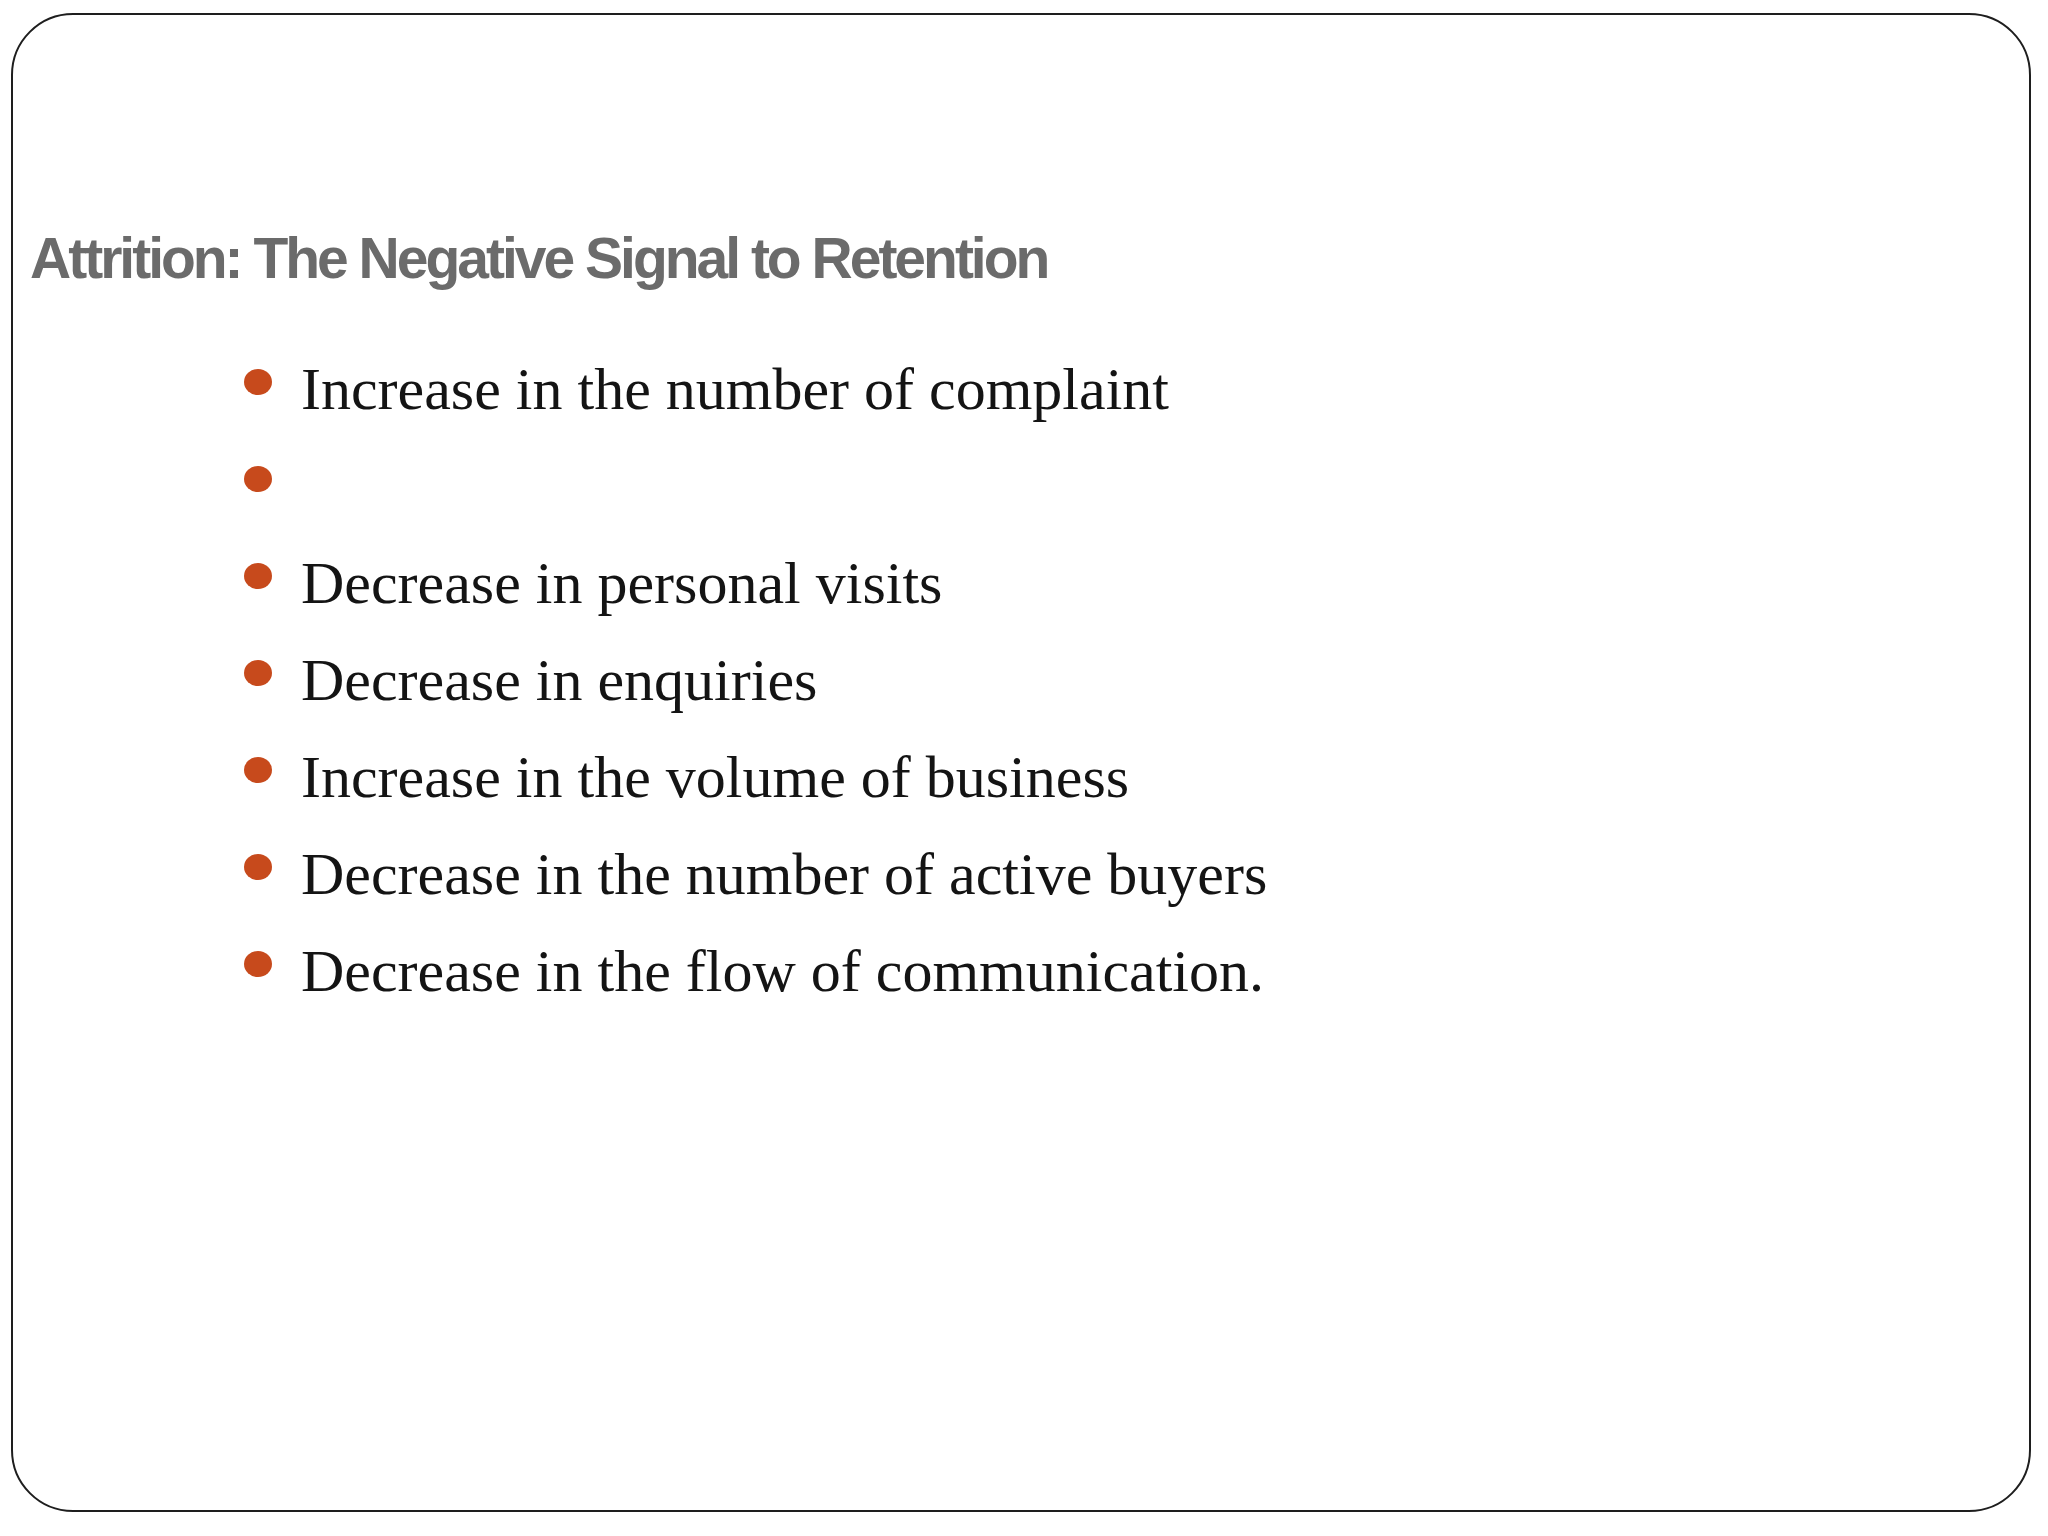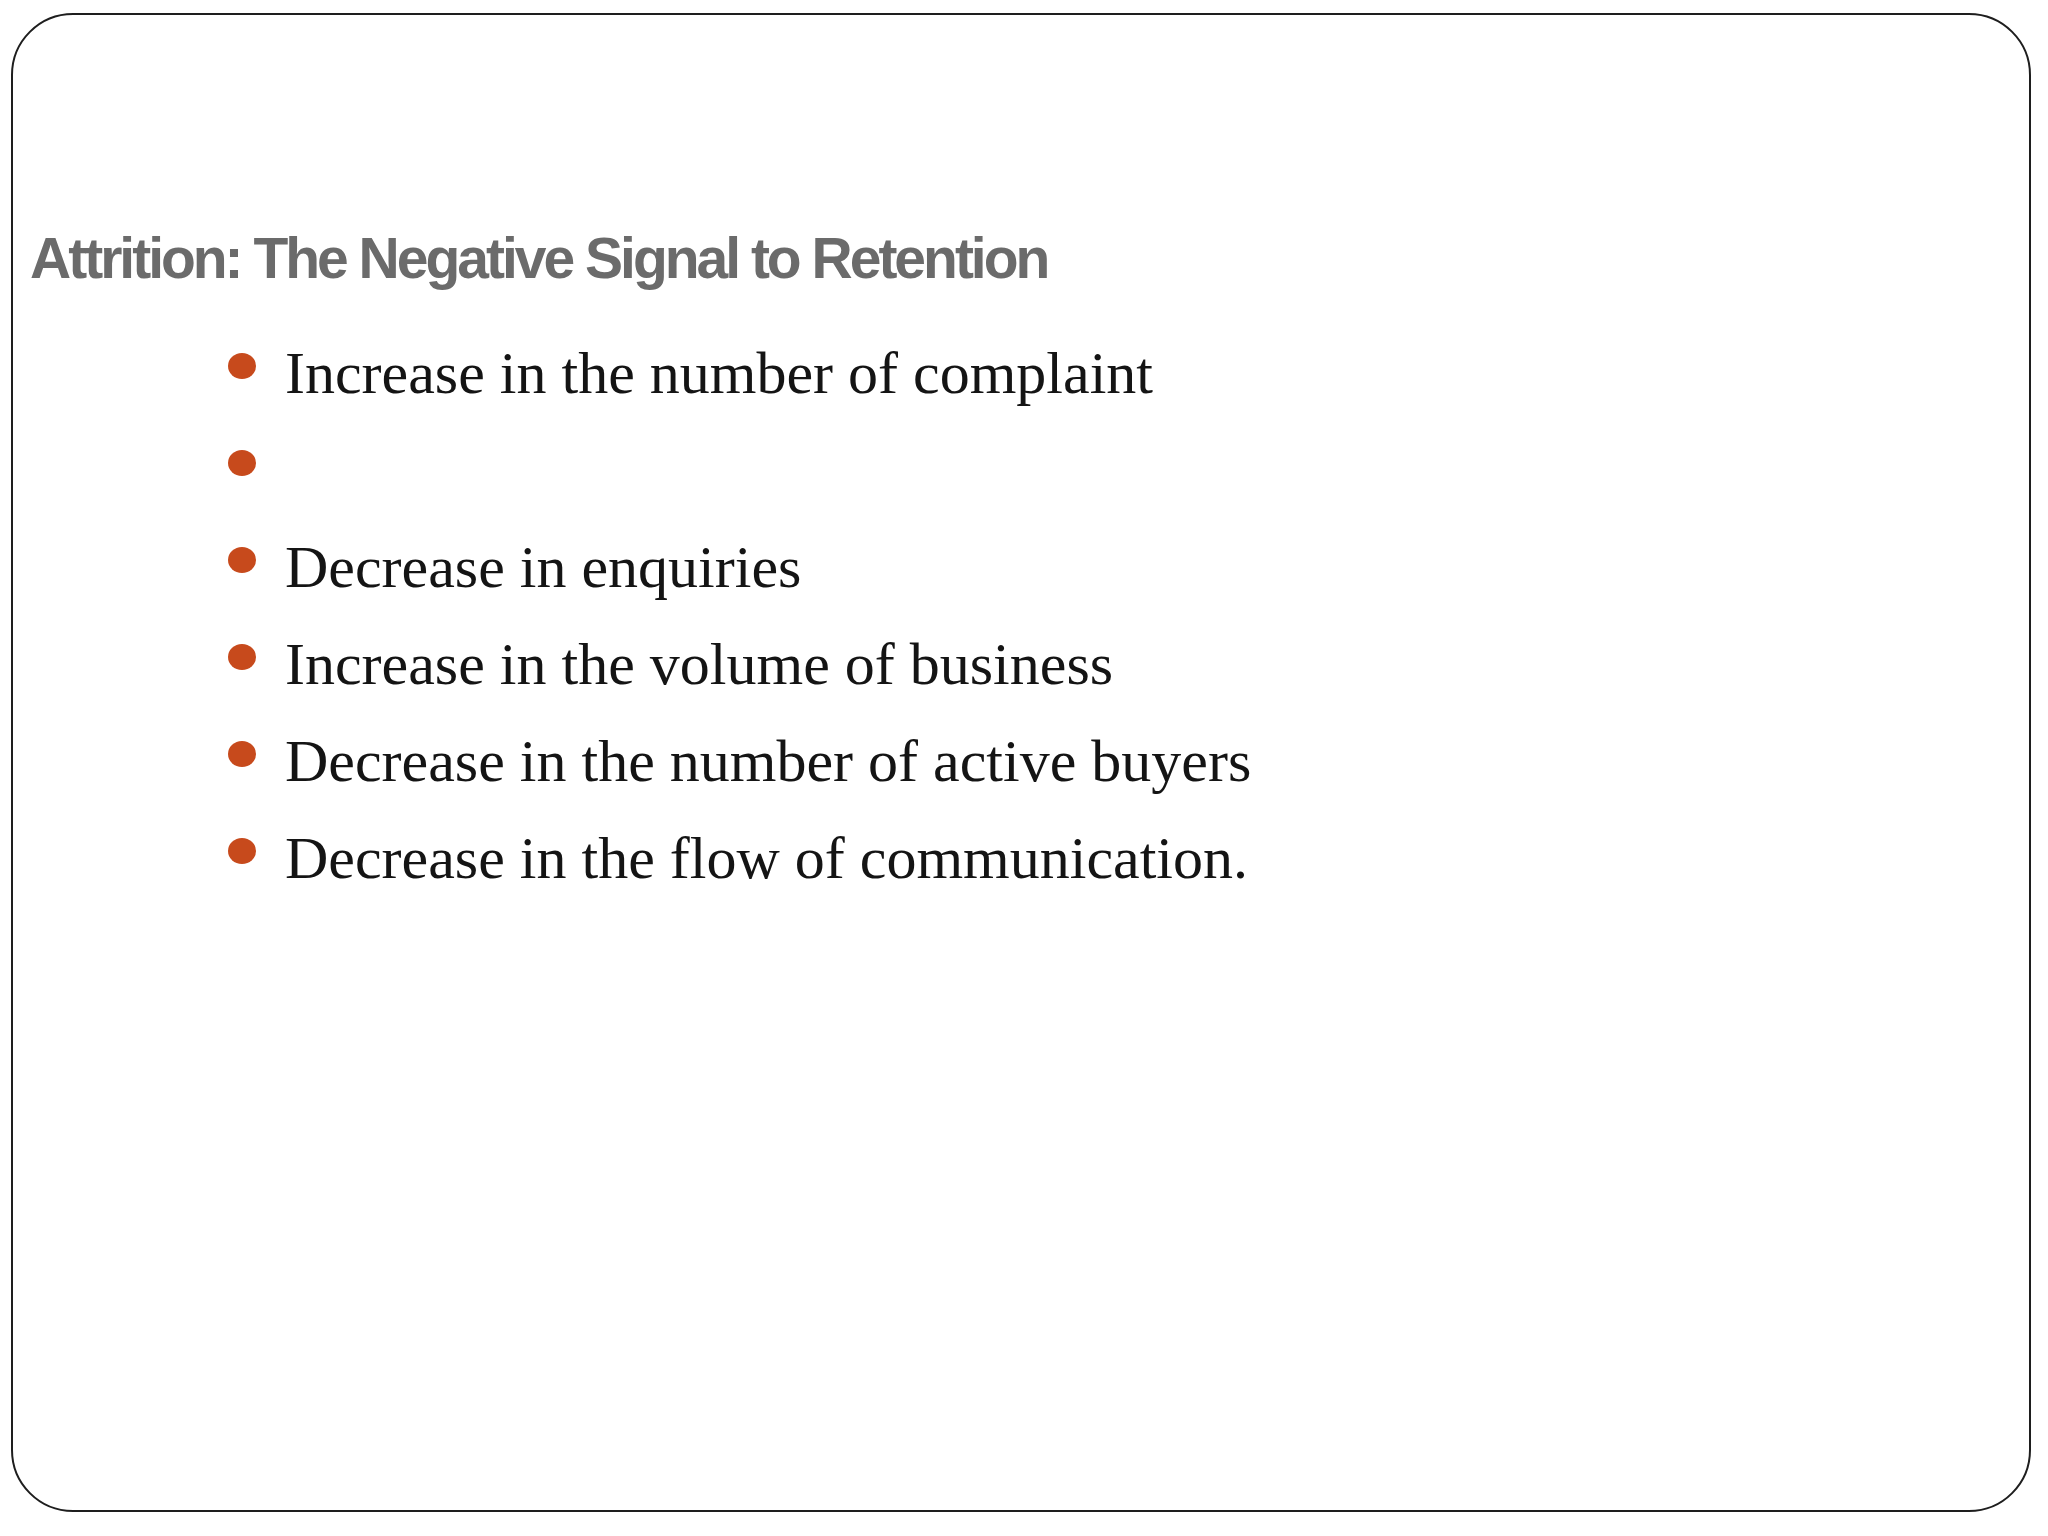--- a/index.html
+++ b/index.html
@@ -32,21 +32,21 @@
     font-size: 57px;
     line-height: 1;
     letter-spacing: -3px;
     color: var(--title_gray, #6b6b6b);
     white-space: nowrap;
   }
   .bullet-list {
     position: absolute;
     left: 228px;
     top: 325px;
-    margin: 0;
+    margin: 16px;
     padding: 0;
     list-style: none;
   }
   .bullet-item {
     display: flex;
     align-items: center;
     height: 97px;
     font-family: "Liberation Serif", serif;
     font-size: 60px;
     color: var(--body_text, #141414);
@@ -75,20 +75,24 @@
 <ul class="bullet-list">
   <li class="bullet-item">
     <span class="bullet-dot"></span>
     <span class="bullet-text">Increase in the number of complaint</span>
   </li>
 
   <li class="bullet-item">
     <span class="bullet-dot"></span>
   </li>
 
+  <li class="bullet-item">
+    <span class="bullet-dot"></span>
+    <span class="bullet-text">Decrease in personal visits</span>
+  </li>
 
   <li class="bullet-item">
     <span class="bullet-dot"></span>
     <span class="bullet-text">Decrease in enquiries</span>
   </li>
 
   <li class="bullet-item">
     <span class="bullet-dot"></span>
     <span class="bullet-text">Increase in the volume of business</span>
   </li>

